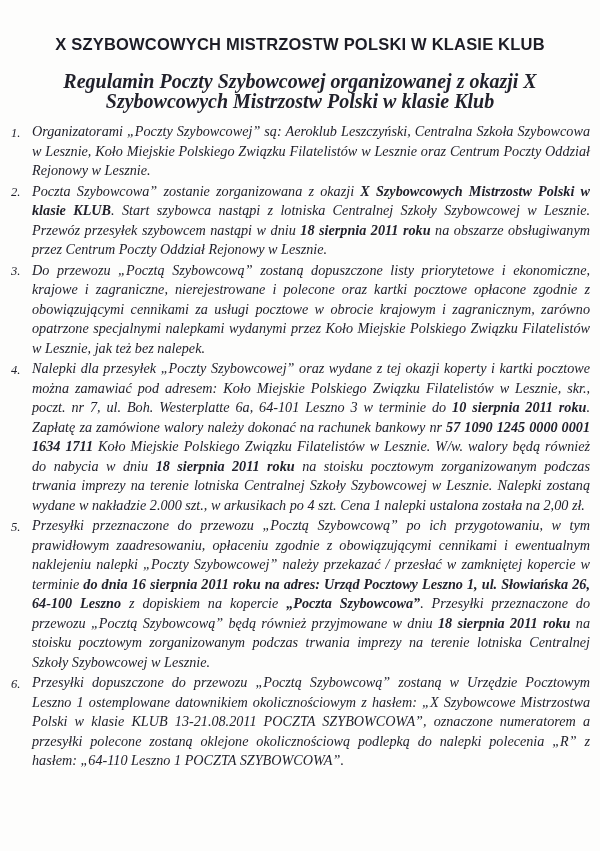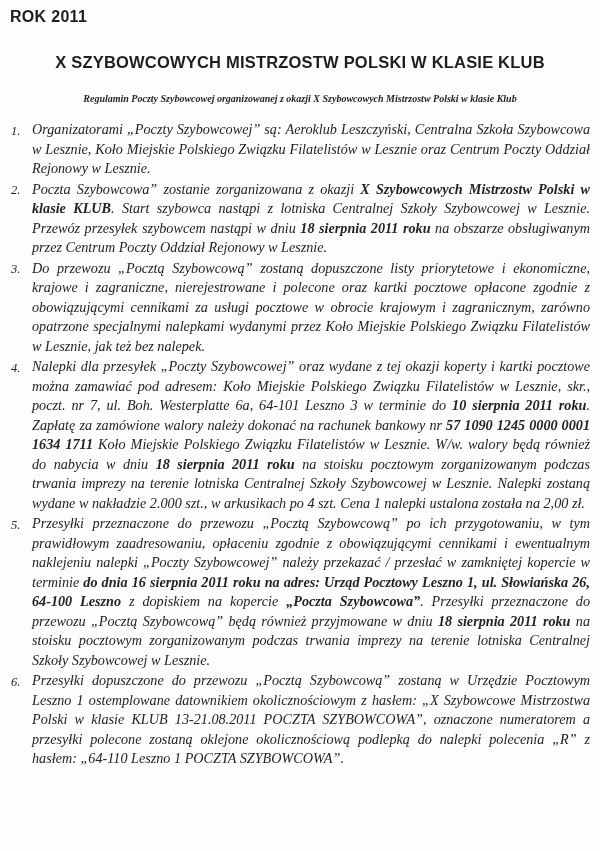--- a/index.html
+++ b/index.html
@@ -29,21 +29,21 @@
     letter-spacing: 0.2px;
     color: #1d1d26;
   }
   .doc-subtitle {
     margin: 17px auto 0 auto;
     width: 576px;
     text-align: center;
     font-family: "Liberation Serif", serif;
     font-style: italic;
     font-weight: bold;
-    font-size: 10px;
+    font-size: 20px;
     line-height: 20px;
     color: #22222c;
   }
   .reg-list {
     list-style: none;
     margin: 11px 0 0 0;
     padding: 0;
   }
   .reg-list li {
     position: relative;
@@ -63,21 +63,20 @@
     font-size: 12.5px;
     font-style: italic;
   }
   .seg { font-weight: normal; }
   .seg-bold { font-weight: bold; }
 </style>
 </head>
 <body>
 
 <div class="page">
-  <div class="year-label">ROK 2011</div>
 
   <h1 class="doc-title">X SZYBOWCOWYCH MISTRZOSTW POLSKI W KLASIE KLUB</h1>
 
   <h2 class="doc-subtitle">Regulamin Poczty Szybowcowej organizowanej z okazji X Szybowcowych Mistrzostw Polski w klasie Klub</h2>
 
   <ol class="reg-list">
       <li><span class="num">1.</span><span class="seg">Organizatorami „Poczty Szybowcowej” są: Aeroklub Leszczyński, Centralna Szkoła Szybowcowa w Lesznie, Koło Miejskie Polskiego Związku Filatelistów w Lesznie oraz Centrum Poczty Oddział Rejonowy w Lesznie.</span></li>
       <li><span class="num">2.</span><span class="seg">Poczta Szybowcowa” zostanie zorganizowana z okazji </span><span class="seg seg-bold">X Szybowcowych Mistrzostw Polski w klasie KLUB</span><span class="seg">. Start szybowca nastąpi z lotniska Centralnej Szkoły Szybowcowej w Lesznie. Przewóz przesyłek szybowcem nastąpi w dniu </span><span class="seg seg-bold">18 sierpnia 2011 roku</span><span class="seg"> na obszarze obsługiwanym przez Centrum Poczty Oddział Rejonowy w Lesznie.</span></li>
       <li><span class="num">3.</span><span class="seg">Do przewozu „Pocztą Szybowcową” zostaną dopuszczone listy priorytetowe i ekonomiczne, krajowe i zagraniczne, nierejestrowane i polecone oraz kartki pocztowe opłacone zgodnie z obowiązującymi cennikami za usługi pocztowe w obrocie krajowym i zagranicznym, zarówno opatrzone specjalnymi nalepkami wydanymi przez Koło Miejskie Polskiego Związku Filatelistów w Lesznie, jak też bez nalepek.</span></li>
       <li><span class="num">4.</span><span class="seg">Nalepki dla przesyłek „Poczty Szybowcowej” oraz wydane z tej okazji koperty i kartki pocztowe można zamawiać pod adresem: Koło Miejskie Polskiego Związku Filatelistów w Lesznie, skr., poczt. nr 7, ul. Boh. Westerplatte 6a, 64-101 Leszno 3 w terminie do </span><span class="seg seg-bold">10 sierpnia 2011 roku</span><span class="seg">. Zapłatę za zamówione walory należy dokonać na rachunek bankowy nr  </span><span class="seg seg-bold">57 1090 1245 0000 0001 1634 1711</span><span class="seg"> Koło Miejskie Polskiego Związku Filatelistów w Lesznie. W/w. walory będą również do nabycia w dniu </span><span class="seg seg-bold">18 sierpnia 2011 roku</span><span class="seg"> na stoisku pocztowym zorganizowanym podczas trwania imprezy na terenie lotniska Centralnej Szkoły Szybowcowej w Lesznie. Nalepki zostaną wydane w nakładzie 2.000 szt., w arkusikach po 4 szt. Cena 1 nalepki ustalona została na 2,00 zł.</span></li>

